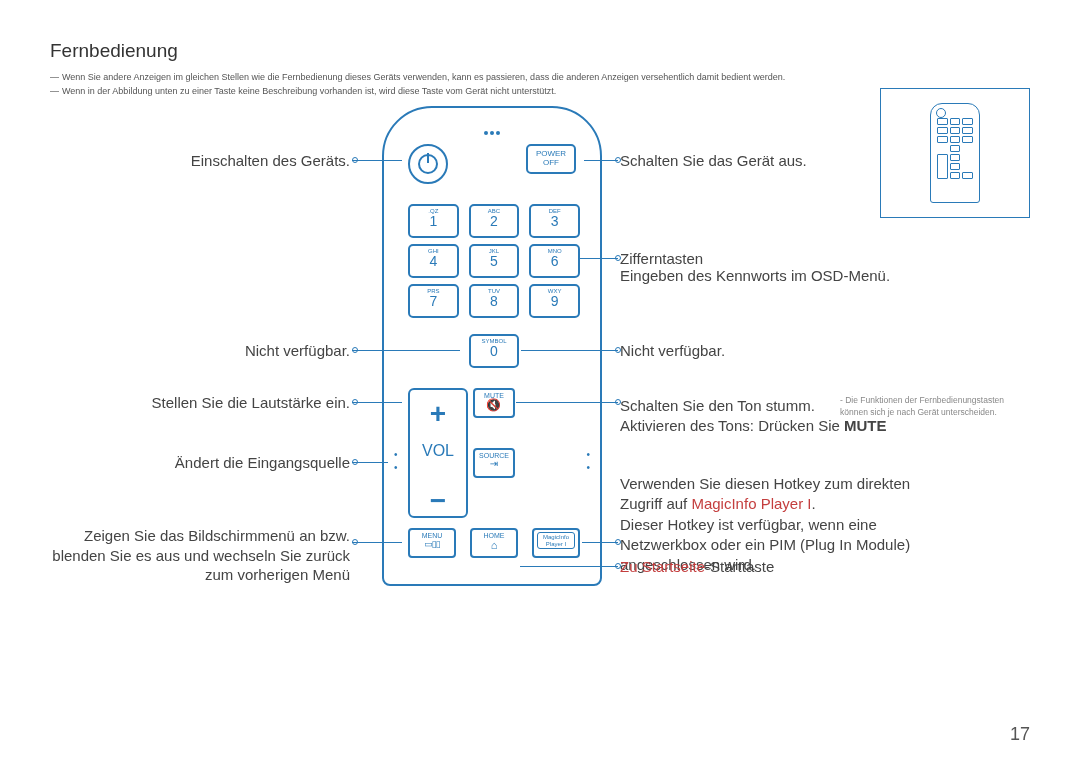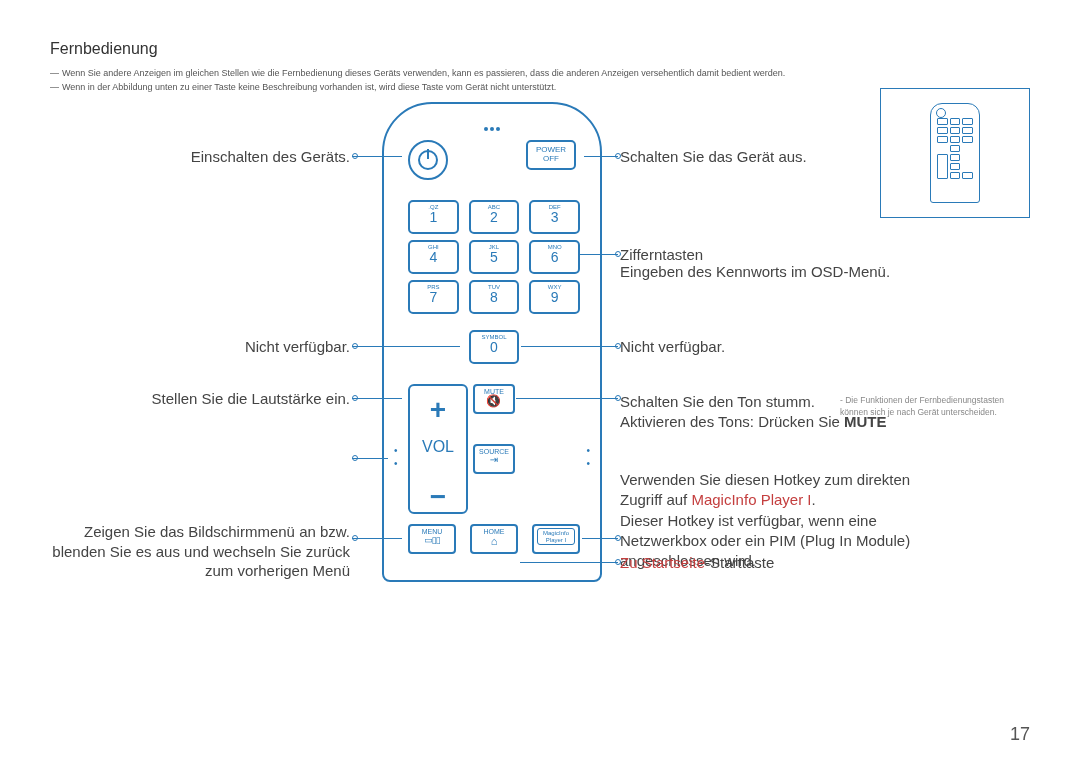--- a/index.html
+++ b/index.html
@@ -10,21 +10,21 @@
     height: 763px;
     position: relative;
     color: #333;
     font-size: 10px;
   }
   .page {
     padding: 40px 50px 30px 50px;
     position: relative;
   }
   h1 {
-    font-size: 16px;
+    font-size: 19px;
     font-weight: 300;
     color: #333;
     margin-bottom: 10px;
   }
   .notes {
     font-size: 9px;
     color: #555;
     margin-bottom: 8px;
   }
   .notes div { margin-bottom: 4px; padding-left: 12px; position: relative; }
@@ -269,20 +269,21 @@
       <span class="dot" style="position:absolute;left:302px;top:51px;"></span>
 
     <div class="lbl-left" style="left:0;top:236px;width:300px;">Nicht verfügbar.</div>
     <div class="line-h" style="left:302px;top:244px;width:108px;"></div>
       <span class="dot" style="position:absolute;left:302px;top:241px;"></span>
 
     <div class="lbl-left" style="left:0;top:288px;width:300px;">Stellen Sie die Lautstärke ein.</div>
     <div class="line-h" style="left:302px;top:296px;width:50px;"></div>
       <span class="dot" style="position:absolute;left:302px;top:293px;"></span>
 
+    <div class="lbl-left" style="left:0;top:348px;width:300px;">Ändert die Eingangsquelle</div>
     <div class="line-h" style="left:302px;top:356px;width:36px;"></div>
       <span class="dot" style="position:absolute;left:302px;top:353px;"></span>
 
     <div class="lbl-left" style="left:0;top:420px;width:300px;line-height:1.3;">Zeigen Sie das Bildschirmmenü an bzw. blenden Sie es aus und wechseln Sie zurück zum vorherigen Menü</div>
     <div class="line-h" style="left:302px;top:436px;width:50px;"></div>
       <span class="dot" style="position:absolute;left:302px;top:433px;"></span>
 
     <div class="lbl-right" style="left:570px;top:46px;width:300px;">Schalten Sie das Gerät aus.</div>
     <div class="line-h" style="left:534px;top:54px;width:34px;"></div>
       <span class="dot" style="position:absolute;left:565px;top:51px;"></span>

